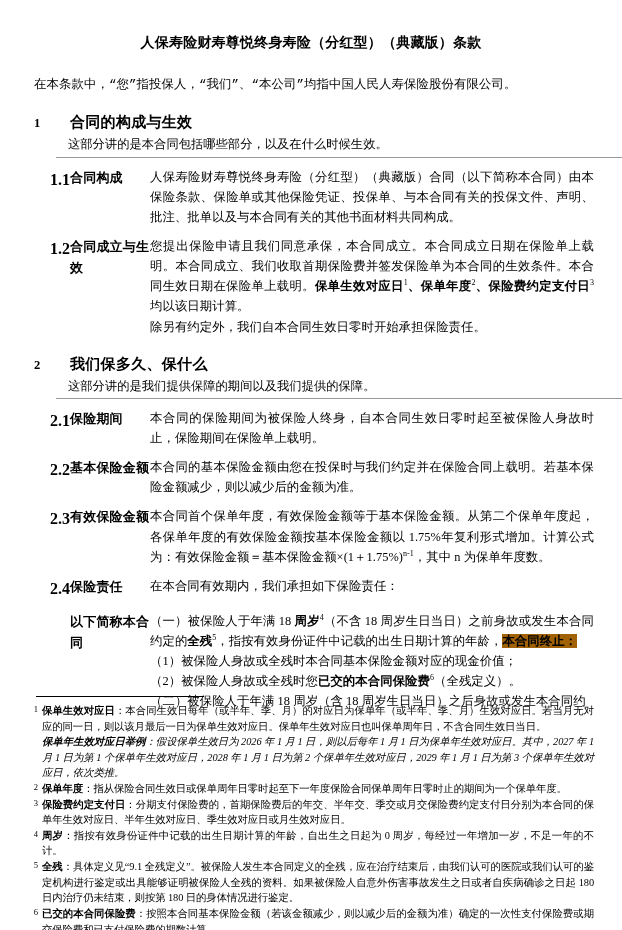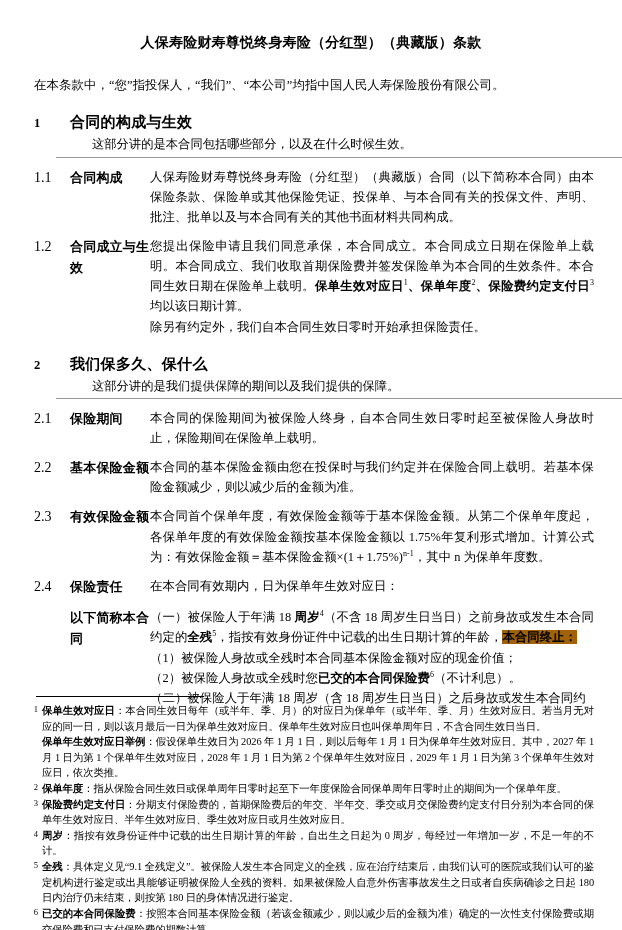--- a/index.html
+++ b/index.html
@@ -33,20 +33,21 @@
     margin: 34px 0 0 0;
     line-height: 1.3;
   }
 
   
   .intro {
     font-size: 12.4px;
     line-height: 1.55;
     margin: 24px 0 0 6px;
     letter-spacing: 0.1px;
+    font-family: Liberation Mono, monospace;
   }
 
   
   .section {
     margin-top: 18px;
   }
   .sec-head {
     display: flex;
     align-items: baseline;
   }
@@ -58,46 +59,47 @@
     padding-left: 6px;
     box-sizing: border-box;
   }
   .sec-title {
     font-size: 15px;
     font-weight: bold;
     letter-spacing: 0.3px;
   }
   .sec-desc {
     font-size: 12.3px;
-    margin-left: 64px;
+    margin-left: 40px;
     margin-top: 3px;
     line-height: 1.5;
   }
   .sec-rule {
     border: 0;
     border-top: 1px solid #9a9a9a;
     margin: 3px 0 0 28px;
     width: 566px;
     height: 0;
   }
 
   
   .clause {
     display: flex;
     margin-top: 9px;
     align-items: flex-start;
   }
   .cl-num {
     width: 42px;
     flex: 0 0 42px;
-    font-size: 14px;
-    font-weight: normal;
+    font-size: 16px;
+    font-weight: bold;
     padding-left: 6px;
     box-sizing: border-box;
     line-height: 1.62;
+    text-align: right;
   }
   .cl-label {
     width: 80px;
     flex: 0 0 80px;
     font-size: 13px;
     font-weight: bold;
     line-height: 1.62;
     letter-spacing: 0.2px;
   }
   .cl-body {
@@ -153,20 +155,21 @@
     font-size: 8.5px;
     vertical-align: super;
     padding-top: 0px;
   }
   .fn-text {
     flex: 1 1 auto;
     text-align: justify;
   }
   .fn-text .cont {
     display: block;
+    font-style: italic;
   }
 </style>
 </head>
 <body>
 
 <div class="page">
 
   <div class="doc-title">人保寿险财寿尊悦终身寿险（分红型）（典藏版）条款</div>
 
   <div class="intro">在本条款中，“您”指投保人，“我们”、“本公司”均指中国人民人寿保险股份有限公司。</div>
@@ -226,31 +229,31 @@
       <div class="cl-label">有效保险金额</div>
       <div class="cl-body">
         <p><span>本合同首个保单年度，有效保险金额等于基本保险金额。从第二个保单年度起，各保单年度的有效保险金额按基本保险金额以 1.75%年复利形式增加。计算公式为：有效保险金额＝基本保险金额×(1＋1.75%)</span><sup>n-1</sup><span>，其中 n 为保单年度数。</span></p>
       </div>
     </div>
 
     <div class="clause">
       <div class="cl-num">2.4</div>
       <div class="cl-label">保险责任</div>
       <div class="cl-body">
-        <p>在本合同有效期内，日为保单年生效对应日：</p>
+        <p>在本合同有效期内，我们承担如下保险责任：</p>
       </div>
     </div>
 
     <div class="clause">
       <div class="cl-num"></div>
       <div class="cl-label">以下简称本合同</div>
       <div class="cl-body">
         <p><span>（一）被保险人于年满 18 </span><b class="strong">周岁</b><sup>4</sup><span>（不含 18 周岁生日当日）之前身故或发生本合同约定的</span><b class="strong">全残</b><sup>5</sup><span>，指按有效身份证件中记载的出生日期计算的年龄，</span><span class="hl">本合同终止：</span></p>
         <p>（1）被保险人身故或全残时本合同基本保险金额对应的现金价值；</p>
-        <p><span>（2）被保险人身故或全残时您</span><b class="strong">已交的本合同保险费</b><sup>6</sup><span>（不计利息）。</span></p>
+        <p><span>（2）被保险人身故或全残时您</span><b class="strong">已交的本合同保险费</b><sup>6</sup><span>（全残定义）。</span></p>
         <p>（二）被保险人于年满 18 周岁（含 18 周岁生日当日）之后身故或发生本合同约</p>
       </div>
     </div>
   </div>
 
   <div class="footnotes">
     <hr class="fn-rule">
 
     <div class="fn">
       <div class="fn-mark">1</div>

